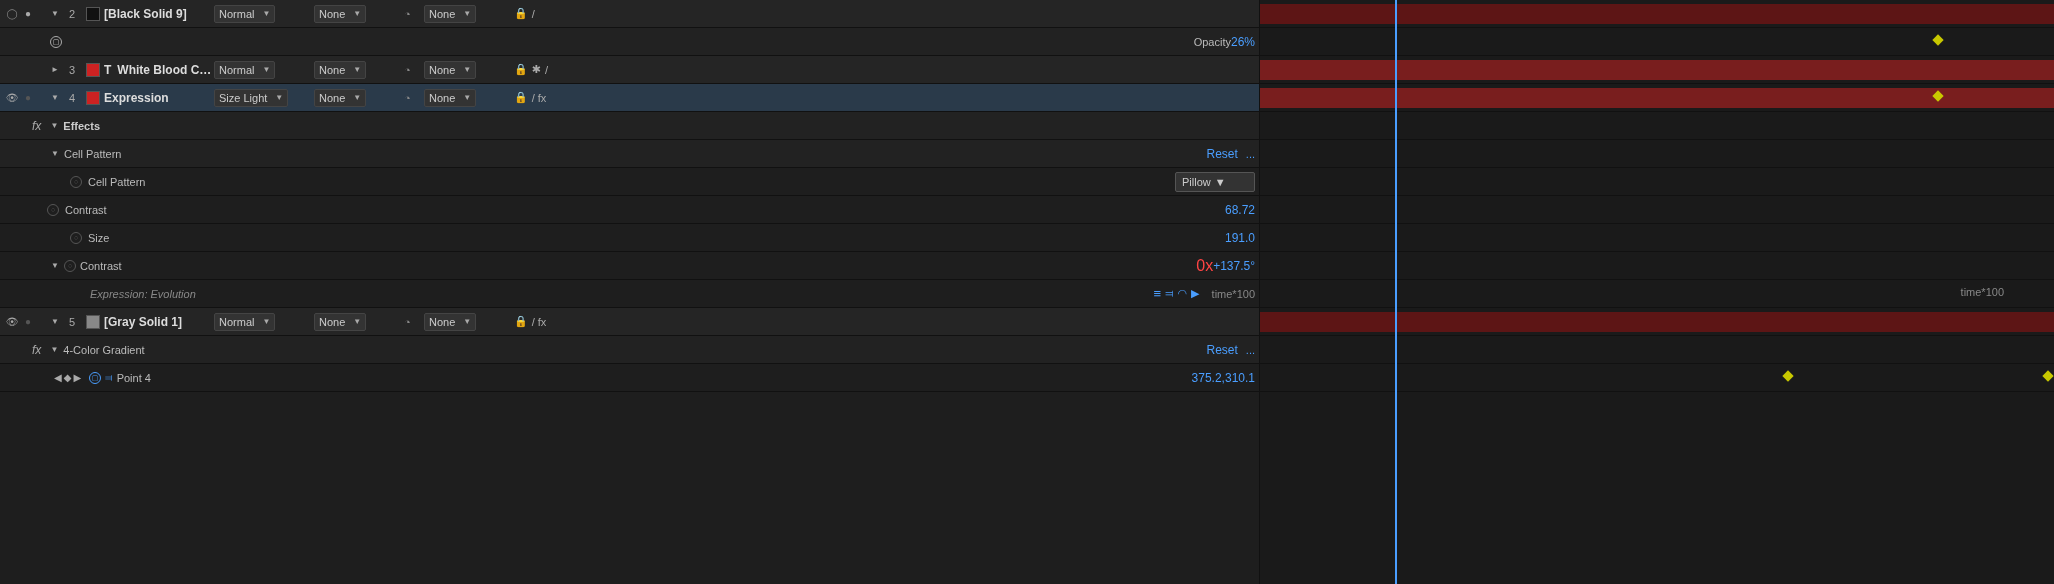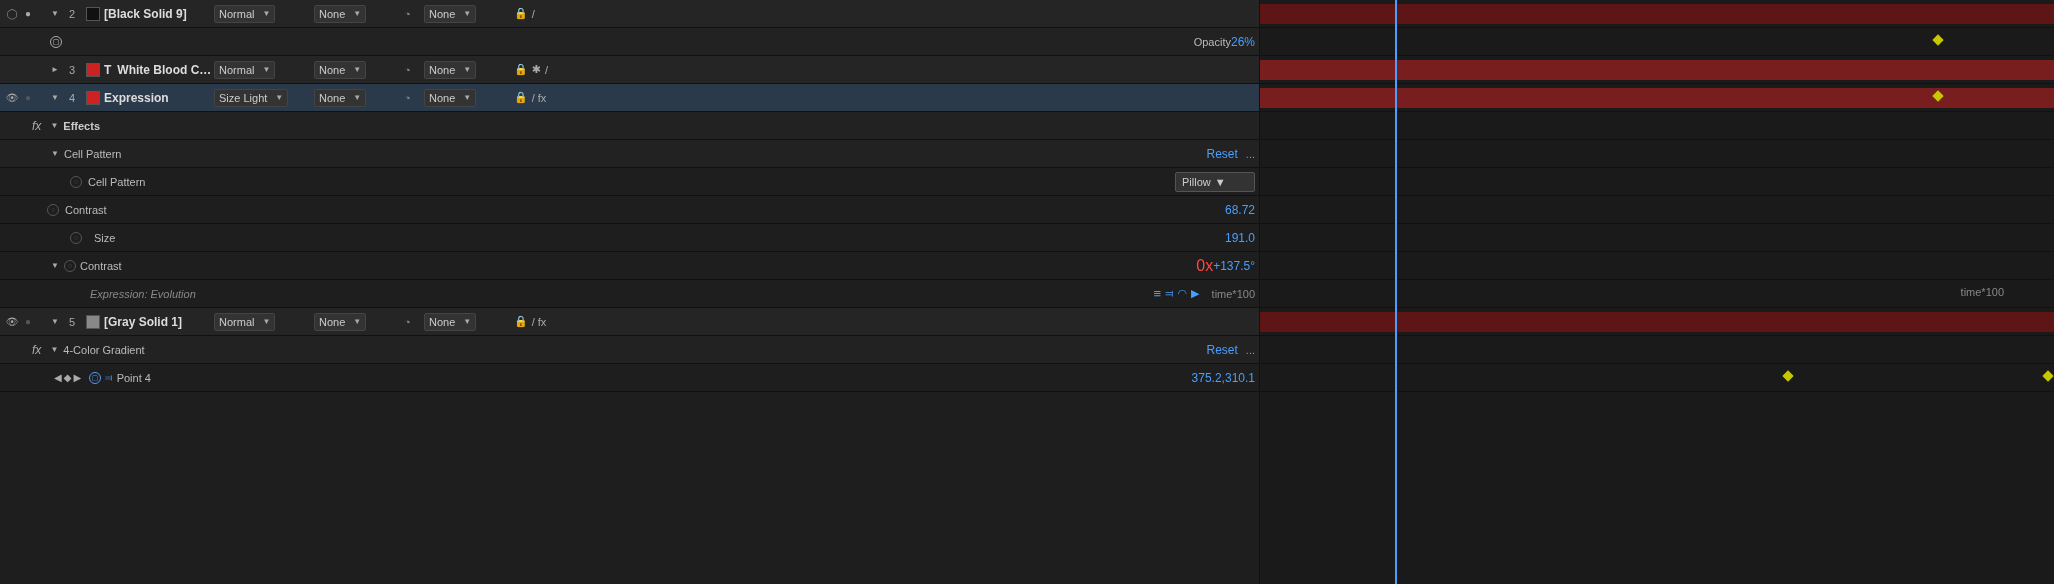--- a/index.html
+++ b/index.html
@@ -460,21 +460,21 @@
 
     <div class="row" style="padding-left:47px;background:#1e1e1e;gap:22px;">
       <div style="display:flex;align-items:center;gap:6px;flex:1;">
         <div class="circle-icon" style="border-color:#555;color:#555">○</div>
         <span class="property-name">Contrast</span>
       </div>
       <span class="value-blue">68.72</span>
     </div>
 
     <div class="row" style="padding-left:70px;background:#1e1e1e;">
-      <div style="display:flex;align-items:center;gap:12px;flex:1;">
+      <div style="display:flex;align-items:center;gap:6px;flex:1;">
         <div class="circle-icon" style="border-color:#555;color:#555">○</div>
         <span class="property-name">Size</span>
       </div>
       <span class="value-blue">191.0</span>
     </div>
 
     <div class="row" style="padding-left:50px;background:#1e1e1e;">
       <div style="display:flex;align-items:center;gap:4px;flex:1;">
         <div class="triangle-btn">▼</div>
         <div class="circle-icon" style="border-color:#555;color:#555">○</div>

